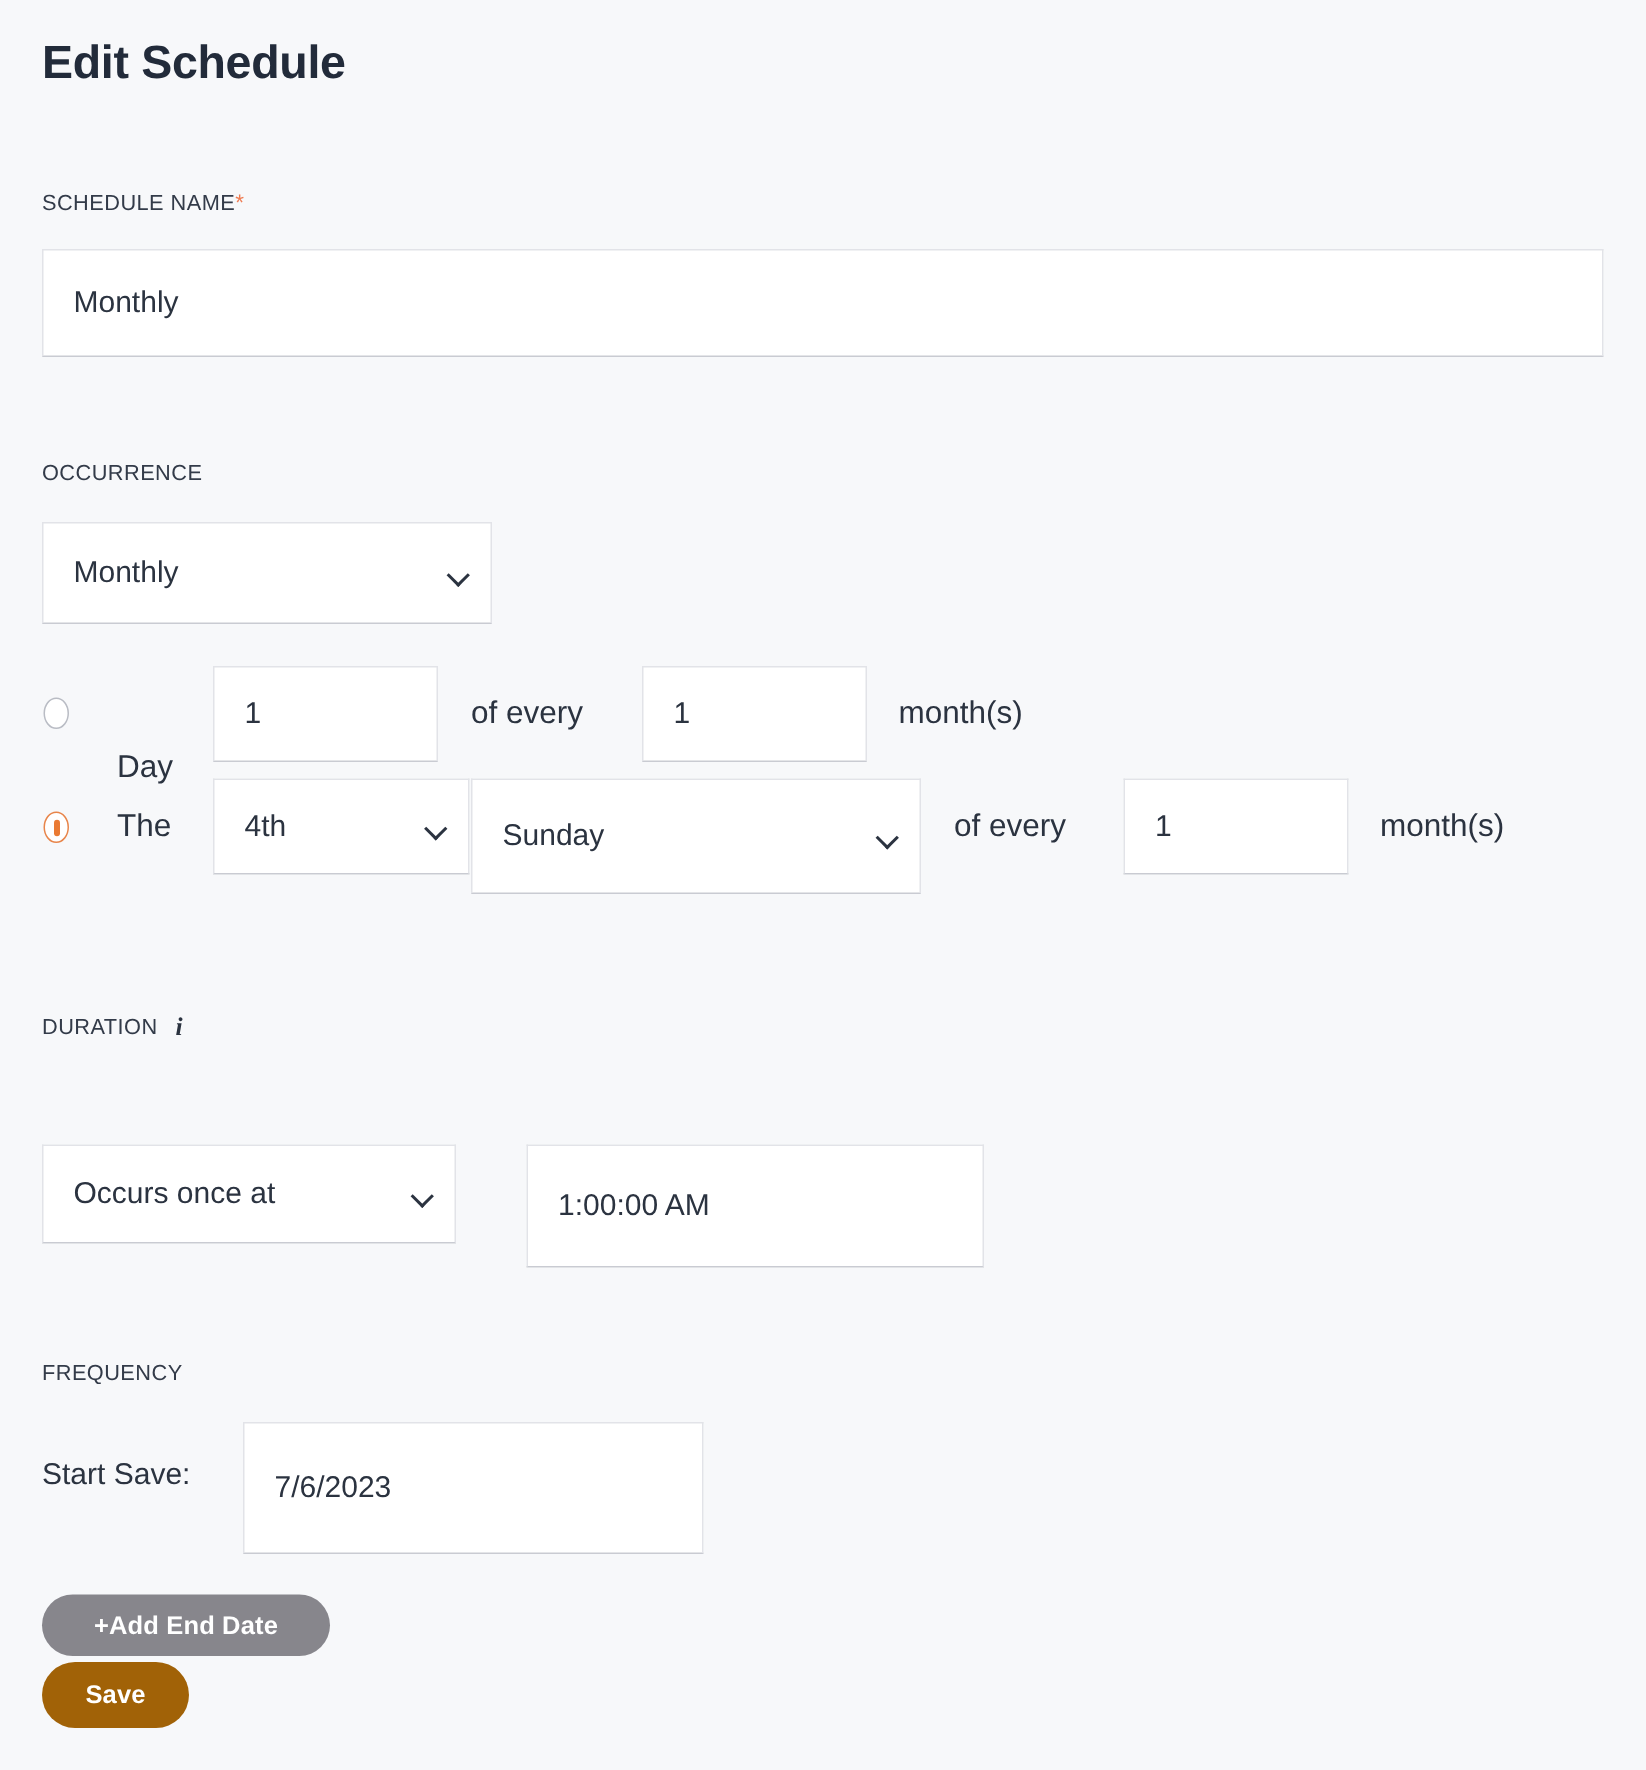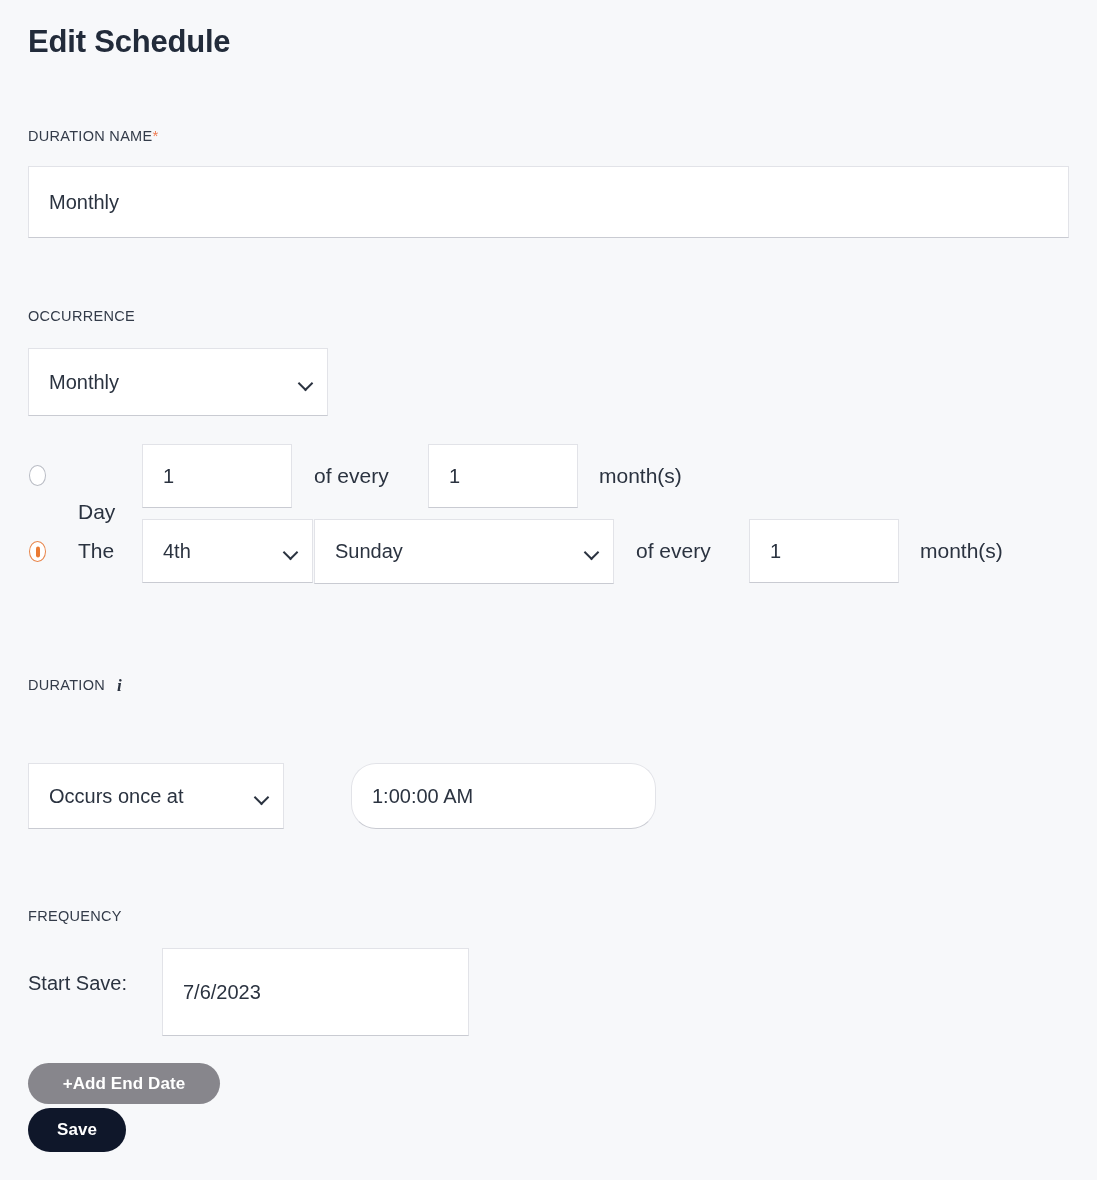--- a/index.html
+++ b/index.html
@@ -152,31 +152,31 @@
     font-weight: bold;
     font-size: 17px;
     cursor: pointer;
     display: flex;
     align-items: center;
     justify-content: center;
     letter-spacing: 0.1px;
     padding: 0 20px;
   }
   .btn-secondary { background: #87868c; margin-top: 28px; }
-  .btn-primary   { background: #0f172a; }
+  .btn-primary   { background: #a16207; }
 </style>
 </head>
 <body>
 
 <div class="page">
 
   <div class="page-title">Edit Schedule</div>
 
   <div class="section-label" style="left:28px; top:127px;">
-    <span>DURATION NAME</span><span class="req-star">*</span>
+    <span>SCHEDULE NAME</span><span class="req-star">*</span>
   </div>
 
   <input class="field" type="text" style="left: 28px; top: 166px; width: 1041px; height: 72px;" value="Monthly">
 
   <div class="section-label" style="left:28px; top:307px;">OCCURRENCE</div>
 
   <div class="select" style="left:28px; top:348px; width:300px; height:68px;">
     <span class="sel-val">Monthly</span>
     <span class="chev"></span>
   </div>
@@ -195,41 +195,41 @@
 
   <div class="radio checked" style="left:29px; top:541px;"></div>
 
   <div class="inline-text" style="left:78px; top:538px;">The</div>
 
   <div class="select" style="left:142px; top:519px; width:171px; height:64px;">
     <span class="sel-val">4th</span>
     <span class="chev"></span>
   </div>
 
-  <div class="select" style="left:314px; top:519px; width:300px; height:65px;gap:48px;">
+  <div class="select" style="left:314px; top:519px; width:300px; height:77px;gap:48px;">
     <span class="sel-val">Sunday</span>
     <span class="chev"></span>
   </div>
 
   <div class="inline-text" style="left:636px; top:538px;">of every</div>
 
   <input class="field" type="text" style="left: 749px; top: 519px; width: 150px; height: 64px;" value="1">
 
   <div class="inline-text" style="left:920px; top:538px;">month(s)</div>
 
   <div class="section-label" style="left:28px; top:676px;">
     <span>DURATION</span><span class="info-icon">i</span>
   </div>
 
-  <div class="select" style="left:28px; top:763px; width:256px; height:66px;">
+  <div class="select" style="left:28px; top:763px; width:276px; height:66px;">
     <span class="sel-val">Occurs once at</span>
     <span class="chev"></span>
   </div>
 
-  <input class="field" type="text" style="left: 351px; top: 763px; width: 305px; height: 66px; border-radius: 25px;" value="1:00:00 AM">
+  <input class="field" type="text" style="left: 351px; top: 763px; width: 305px; height: 82px;" value="1:00:00 AM">
 
   <div class="section-label" style="left:28px; top:907px;">FREQUENCY</div>
 
   <div class="inline-text" style="left:28px; top:970px; font-size:20px;">Start Save:</div>
 
   <input class="field" type="text" style="left: 162px; top: 948px; width: 307px; height: 88px;" value="7/6/2023">
 
   <button class="btn btn-secondary" style="left:28px; top:1035px; width:192px; height:41px;">+Add End Date</button>
 
   <button class="btn btn-primary" style="left:28px; top:1108px; width:98px; height:44px;">Save</button>

